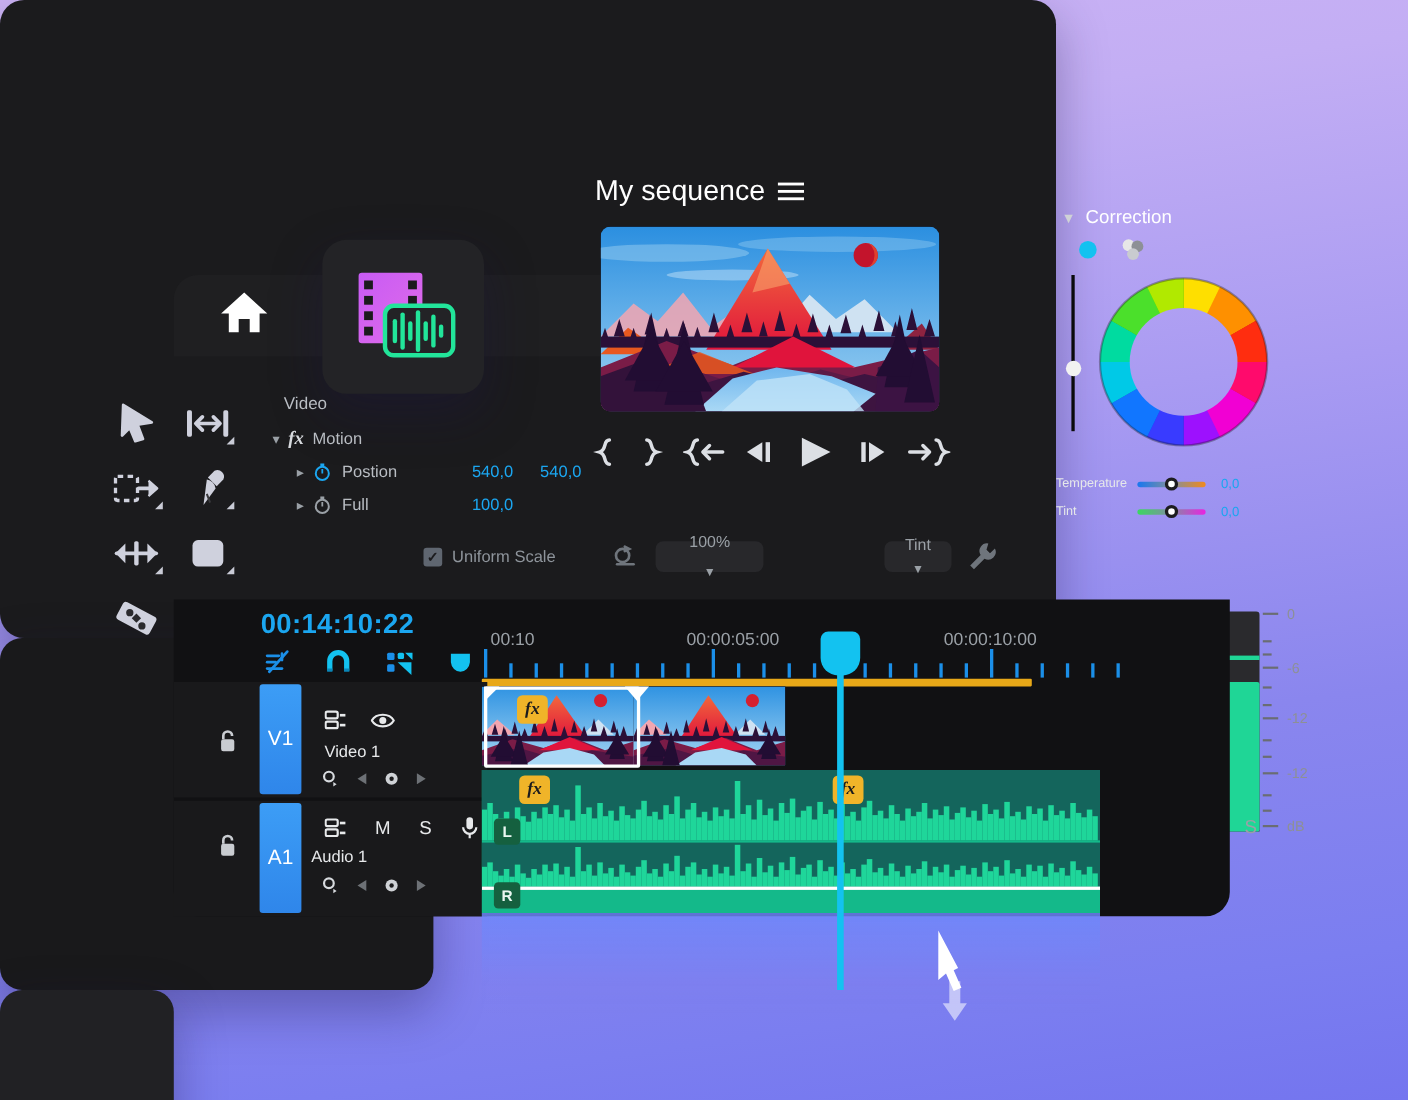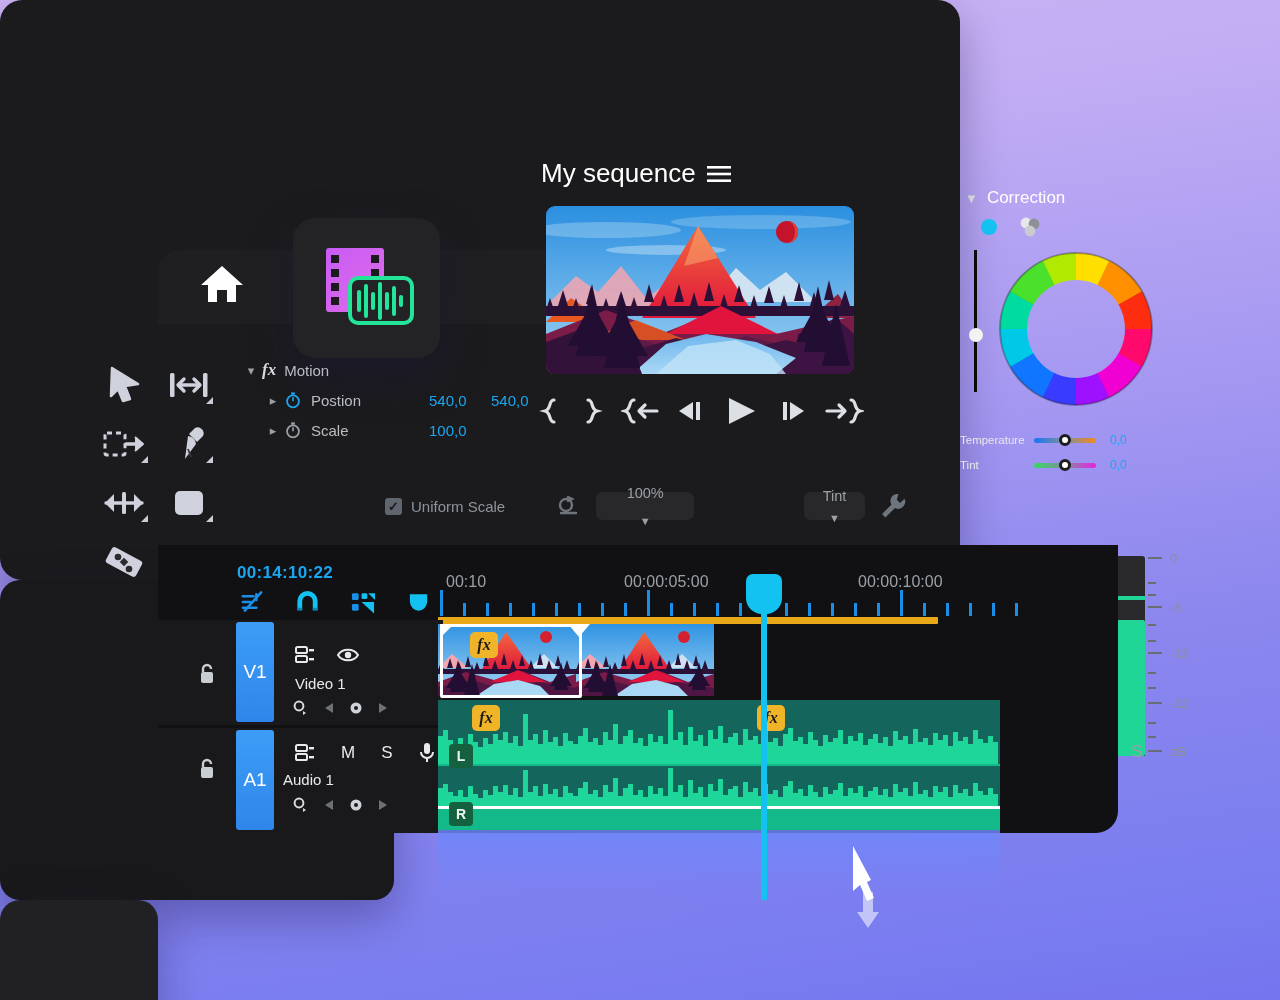--- a/index.html
+++ b/index.html
@@ -93,22 +93,22 @@
   .meter-peak { position: absolute; left: 0; right: 0; height: 4px; background: #1fd696; }
   #meter-scale { position: absolute; left: 1148px; top: 552px; width: 50px; height: 208px; }
   .mk-label { position: absolute; left: 22px; color: #8d9096; font-size: 13px; transform: translateY(-50%); }
   .mk-tick { position: absolute; left: 0; height: 2px; background: #6a6d72; }
   #meter-s-row { position: absolute; left: 1062px; top: 742px; width: 100px;
                  display: flex; justify-content: space-around; color: #9aa0a6; font-size: 17px; }
 
   
   #timeline-panel { position: absolute; left: 158px; top: 545px; width: 960px; height: 288px;
                     background: #111113; border-radius: 0 0 22px 22px; }
-  #timecode { position: absolute; left: 237px; top: 553px; color: #1ba6f0; font-size: 17px;
-              font-weight: bold; letter-spacing: 0.3px; margin-top: 10px; }
+  #timecode { position: absolute; left: 237px; top: 553px; color: #1ba6f0; font-size: 25px;
+              font-weight: bold; letter-spacing: 0.3px; }
   #tl-tools { position: absolute; left: 240px; top: 585px; width: 190px; height: 34px;
               display: flex; align-items: center; gap: 30px; }
   #tl-underline { position: absolute; left: 236px; top: 620px; width: 36px; height: 3px; background: #1f8fe0; }
 
   #ruler { position: absolute; left: 438px; top: 570px; width: 600px; height: 48px; }
   .ruler-label { position: absolute; top: 3px; color: #9aa0a6; font-size: 16px; }
   .ruler-tick { position: absolute; bottom: 2px; width: 3px; background: #1b8fe8; }
 
   #work-bar { position: absolute; left: 438px; top: 617px; width: 500px; height: 7px;
               background: #e8a818; border-radius: 1px; }
@@ -182,20 +182,21 @@
         <line x1="57" y1="52" x2="57" y2="66"></line>
         <line x1="64" y1="42" x2="64" y2="76"></line>
         <line x1="71" y1="52" x2="71" y2="66"></line>
         <line x1="78" y1="46" x2="78" y2="72"></line>
         <line x1="85" y1="55" x2="85" y2="63"></line>
       </g>
     </svg>
   </div>
 
   <div id="effect-controls">
+    <div class="ec-head">Video</div>
     <div class="ec-row">
       <span class="chev">▾</span>
       <span class="fx-label">fx</span>
       <span class="ec-name">Motion</span>
     </div>
 
     <div class="ec-row" style="padding-left:22px;">
       <span class="chev">▸</span>
       <svg class="stopwatch" viewBox="0 0 20 20">
         <circle cx="10" cy="11.5" r="6.6" fill="none" stroke="#1ba6f0" stroke-width="2"></circle>
@@ -207,21 +208,21 @@
       <span class="ec-val">540,0</span>
     </div>
 
     <div class="ec-row" style="padding-left:22px;">
       <span class="chev">▸</span>
       <svg class="stopwatch" viewBox="0 0 20 20">
         <circle cx="10" cy="11.5" r="6.6" fill="none" stroke="#9aa0a6" stroke-width="2"></circle>
         <rect x="8" y="1.5" width="4" height="2.6" fill="#9aa0a6"></rect>
         <line x1="10" y1="11.5" x2="10" y2="7" stroke="#9aa0a6" stroke-width="1.8"></line>
       </svg>
-      <span class="ec-name" style="width:118px">Scale</span>
+      <span class="ec-name" style="width:118px">Full</span>
       <span class="ec-val" style="width:62px">100,0</span>
     </div>
   </div>
 
   <div id="ec-toolbar">
     <div style="display:flex;align-items:center;width:170px;">
       <span class="cb-box">✓</span>
       <span>Uniform Scale</span>
     </div>
     <div style="width:62px;display:flex;justify-content:center;">

